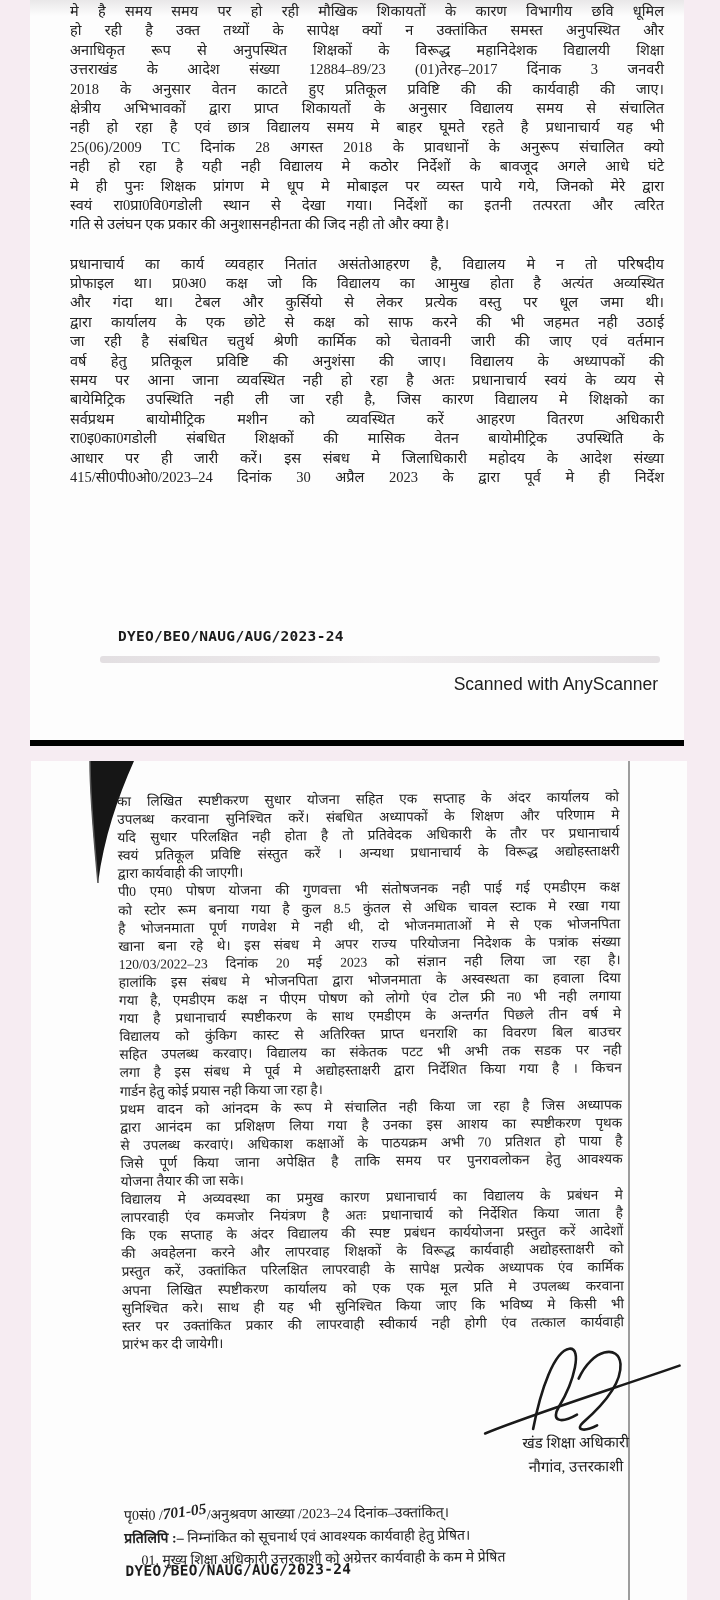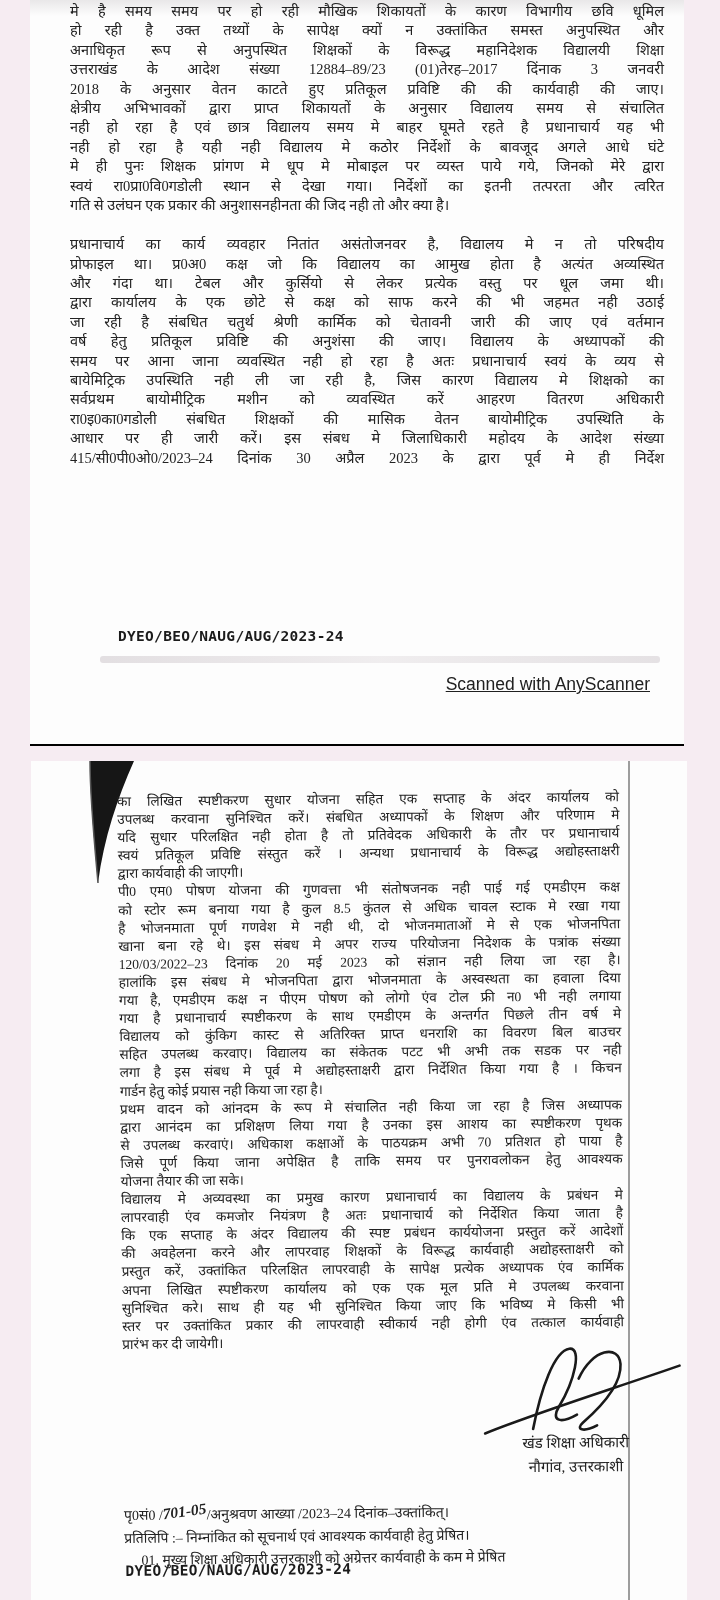--- a/index.html
+++ b/index.html
@@ -2,21 +2,21 @@
 <html><head>
 <meta charset="utf-8">
 <style>
   * { margin:0; padding:0; box-sizing:border-box; }
   html,body { width:720px; height:1600px; overflow:hidden; }
   body { background:#f6ecf2; position:relative;
          font-family:"Liberation Serif","DejaVu Serif",serif; color:#222; }
 
   .page { position:absolute; background:#fdfdfd; }
   #page1 { left:30px; top:0; width:654px; height:746px;
-           border-bottom:2px solid #000000; }
+           border-bottom:6px solid #000000; }
   #page1::before { content:""; position:absolute; left:0; top:0; right:0; height:16px;
            background:linear-gradient(180deg, rgba(110,100,108,0.14), rgba(110,100,108,0)); }
   #page2 { left:31px; top:761px; width:656px; height:947px; }
 
   .textcol { position:absolute; }
   #p1-text { left:40px; top:2px; width:594px; }
   #p2-rot  { left:86px; top:32px; width:502px; height:800px;
              transform:rotate(-0.55deg); transform-origin:0 0; }
 
   .para { display:block; }
@@ -29,60 +29,61 @@
 
   .refcode { position:absolute; font-family:"DejaVu Sans Mono","Liberation Mono",monospace;
              font-weight:bold; font-size:14.5px; letter-spacing:0.3px; color:#1b1b1b; }
   #p1-ref { left:88px; top:628px; }
   #p2-ref { left:1px; top:770px; }
 
   .smudge { position:absolute; left:70px; top:656px; width:560px; height:7px;
             background:linear-gradient(90deg, rgba(205,198,203,0.55), rgba(215,208,212,0.35), rgba(205,198,203,0.5));
             border-radius:3px; }
 
-  .watermark { position:absolute; right:34px; top:674px;
+  .watermark { position:absolute; right:26px; top:674px;
                font-family:"Liberation Sans","DejaVu Sans",sans-serif;
-               font-size:17.5px; color:#202020;text-decoration:underline; }
+               font-size:17.5px; color:#202020; }
 
   .edge-line { position:absolute; left:597px; top:0; bottom:0; width:1.5px;
                background:#9d9d9d; }
 
   .fold { position:absolute; left:56px; top:0; width:52px; height:124px; }
 
   .sig-wrap { position:absolute; left:352px; top:552px; width:215px; height:95px; }
   .sig-names { position:absolute; left:345px; top:642px; width:215px;
                text-align:center; font-size:15px; line-height:24px; }
 
   .dispatch { position:absolute; left:0; top:712px; width:500px; font-size:14px; }
   .dispatch .hand { display:inline-block; font-style:italic; font-weight:bold;
                     font-size:15.5px; transform:rotate(-7deg) translateY(-3px); }
   .copyline { position:absolute; left:0; top:735px; width:500px; font-size:14px; }
-  .copyline .lbl { font-weight:normal;margin-top:18px; }
+  .copyline .lbl { font-weight:bold;margin-top:18px; }
   .copyitem { position:absolute; left:17px; top:757px; width:490px; font-size:14px; }
 </style>
 </head>
 <body>
 
 <div class="page" id="page1">
   <div class="textcol" id="p1-text">
     <div class="para">
         <div class="tline">मे है समय समय पर हो रही मौखिक शिकायतों के कारण विभागीय छवि धूमिल</div>
         <div class="tline">हो रही है उक्त तथ्यों के सापेक्ष क्यों न उक्तांकित समस्त अनुपस्थित और</div>
         <div class="tline">अनाधिकृत रूप से अनुपस्थित शिक्षकों के विरूद्ध महानिदेशक विद्यालयी शिक्षा</div>
         <div class="tline">उत्तराखंड के आदेश संख्या 12884–89/23 (01)तेरह–2017 दिंनाक 3 जनवरी</div>
         <div class="tline">2018 के अनुसार वेतन काटते हुए प्रतिकूल प्रविष्टि की की कार्यवाही की जाए।</div>
         <div class="tline">क्षेत्रीय अभिभावकों द्वारा प्राप्त शिकायतों के अनुसार विद्यालय समय से संचालित</div>
         <div class="tline">नही हो रहा है एवं छात्र विद्यालय समय मे बाहर घूमते रहते है प्रधानाचार्य यह भी</div>
+        <div class="tline">25(06)/2009 TC दिनांक 28 अगस्त 2018 के प्रावधानों के अनुरूप संचालित क्यो</div>
         <div class="tline">नही हो रहा है यही नही विद्यालय मे कठोर निर्देशों के बावजूद अगले आधे घंटे</div>
         <div class="tline">मे ही पुनः शिक्षक प्रांगण मे धूप मे मोबाइल पर व्यस्त पाये गये, जिनको मेरे द्वारा</div>
         <div class="tline">स्वयं रा0प्रा0वि0गडोली स्थान से देखा गया। निर्देशों का इतनी तत्परता और त्वरित</div>
         <div class="tline last">गति से उलंघन एक प्रकार की अनुशासनहीनता की जिद नही तो और क्या है।</div>
       </div>
     <div class="para">
-        <div class="tline">प्रधानाचार्य का कार्य व्यवहार नितांत असंतोजनवर है, विद्यालय मे न तो परिषदीय</div>
+        <div class="tline">प्रधानाचार्य का कार्य व्यवहार नितांत असंतोआहरण है, विद्यालय मे न तो परिषदीय</div>
         <div class="tline">प्रोफाइल था।  प्र0अ0 कक्ष जो कि विद्यालय का आमुख होता है अत्यंत अव्यस्थित</div>
         <div class="tline">और गंदा था। टेबल और कुर्सियो से लेकर प्रत्येक वस्तु पर धूल जमा थी।</div>
         <div class="tline">द्वारा कार्यालय के एक छोटे से कक्ष को साफ करने की भी जहमत नही उठाई</div>
         <div class="tline">जा रही है संबधित चतुर्थ श्रेणी कार्मिक को चेतावनी जारी की जाए एवं वर्तमान</div>
         <div class="tline">वर्ष हेतु प्रतिकूल प्रविष्टि की अनुशंसा की जाए। विद्यालय के अध्यापकों की</div>
         <div class="tline">समय पर आना जाना व्यवस्थित नही हो रहा है अतः प्रधानाचार्य स्वयं के व्यय से</div>
         <div class="tline">बायेमिट्रिक उपस्थिति नही ली जा रही है, जिस कारण विद्यालय मे शिक्षको का</div>
         <div class="tline">सर्वप्रथम बायोमीट्रिक मशीन को व्यवस्थित करें आहरण वितरण अधिकारी</div>
         <div class="tline">रा0इ0का0गडोली संबधित शिक्षकों की मासिक वेतन बायोमीट्रिक उपस्थिति के</div>
         <div class="tline">आधार पर ही जारी करें। इस संबध मे जिलाधिकारी महोदय के आदेश संख्या</div>

